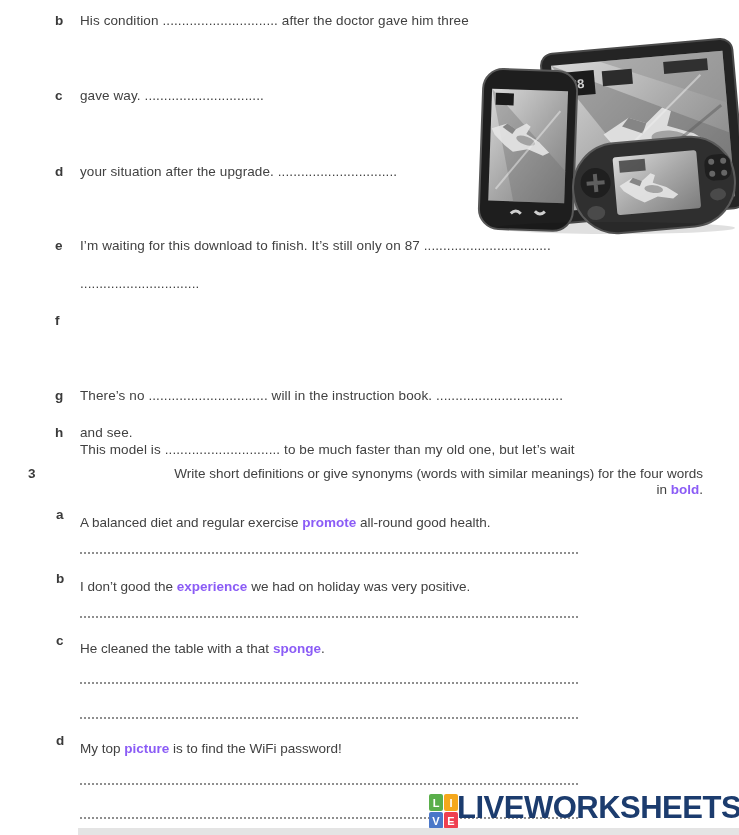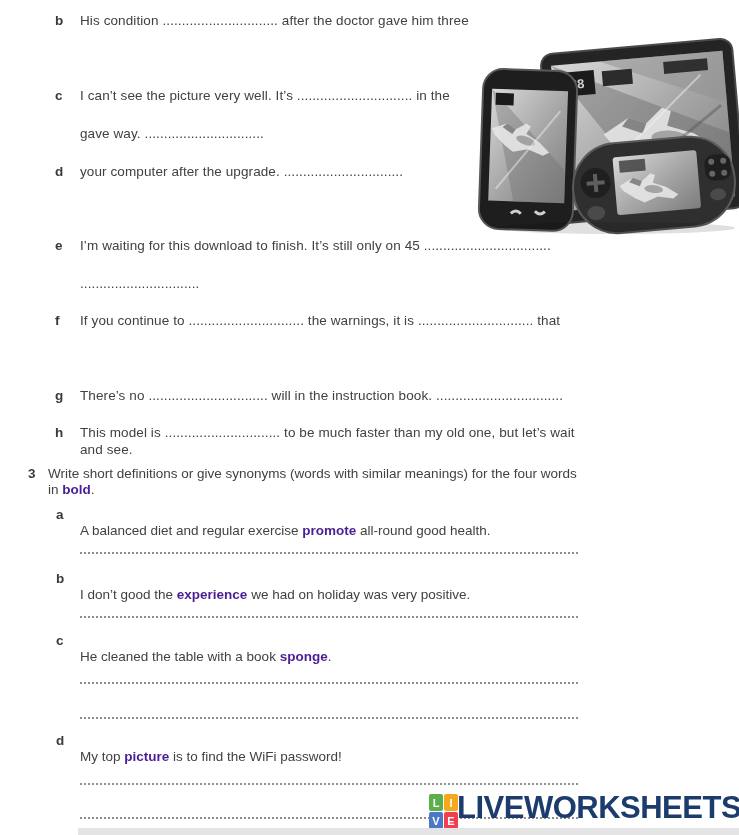--- a/index.html
+++ b/index.html
@@ -15,25 +15,25 @@
   .e2row{position:absolute;left:55px;width:620px;}
   .e2row .letter{
     position:absolute;left:0;top:0;width:22px;
     font-weight:700;color:#3a3a3a;
   }
   .e2row .lines{position:absolute;left:25px;top:0;width:590px;}
   .e2row .lines .ln{height:18px;margin-bottom:19.5px;white-space:nowrap;letter-spacing:.1px;}
   .e2row.tight .lines .ln{height:17px;margin-bottom:0;}
   .ex3head{position:absolute;left:28px;width:680px;line-height:16px;}
   .ex3head .num{position:absolute;left:0;top:0;font-weight:700;color:#3a3a3a;}
-  .ex3head .htext{position:absolute;left:20px;top:0;width:655px;}
+  .ex3head .htext{position:absolute;left:20px;top:0;width:655px;text-align:right;}
   .e3row{position:absolute;left:56px;width:640px;}
   .e3row .letter{position:absolute;left:0;top:0;width:22px;font-weight:700;color:#3a3a3a;}
-  .e3row .sent{position:absolute;left:24px;top:16px;white-space:nowrap;}
-  b{font-weight:700;color:#4c1d95;}
+  .e3row .sent{position:absolute;left:24px;top:8px;white-space:nowrap;}
+  b{font-weight:700;color:#8b5cf6;}
   .ansline{
     position:absolute;left:80px;width:498px;height:3px;
     border-bottom:2px dotted #8f8f8f;
   }
   .bottom-bar{
     position:absolute;left:78px;right:0;top:828px;height:7px;
     background:#e4e4e4;
   }
   
   #logo{position:absolute;left:429px;top:791px;height:40px;}
@@ -61,54 +61,52 @@
 
   <div class="e2row" style="top:13px">
     <span class="letter">b</span>
     <div class="lines">
         <div class="ln">His condition .............................. after the doctor gave him three</div>
       </div>
   </div>
   <div class="e2row" style="top:88px">
     <span class="letter">c</span>
     <div class="lines">
-        <div class="ln">I can’t see the picture very well. It’s .............................. in the</div>
     <div class="ln">gave way. ...............................</div>
       </div>
   </div>
   <div class="e2row" style="top:164px">
     <span class="letter">d</span>
     <div class="lines">
-    <div class="ln">your computer after the upgrade. ...............................</div>
+    <div class="ln">your situation after the upgrade. ...............................</div>
       </div>
   </div>
   <div class="e2row" style="top:238px">
     <span class="letter">e</span>
     <div class="lines">
-        <div class="ln">I’m waiting for this download to finish. It’s still only on 45 .................................</div>
+        <div class="ln">I’m waiting for this download to finish. It’s still only on 87 .................................</div>
     <div class="ln">...............................</div>
       </div>
   </div>
   <div class="e2row" style="top:313px">
     <span class="letter">f</span>
     <div class="lines">
-        <div class="ln">If you continue to .............................. the warnings, it is .............................. that</div>
       </div>
   </div>
   <div class="e2row" style="top:388px">
     <span class="letter">g</span>
     <div class="lines">
         <div class="ln">There’s no ............................... will in the instruction book. .................................</div>
       </div>
   </div>
   <div class="e2row tight" style="top:425px">
     <span class="letter">h</span>
     <div class="lines">
-        <div class="ln">This model is .............................. to be much faster than my old one, but let’s wait</div>
-    <div class="ln">and see.</div>
+        <div class="ln">and see.</div>
+    <div class="ln">This model is .............................. to be much faster than my old one, but let’s wait</div>
       </div>
   </div>
 
   <div class="ex3head" style="top:466px">
     <span class="num">3</span>
     <div class="htext">
       <span>Write short definitions or give synonyms (words with similar meanings) for the four words</span><br>
       <span>in </span><b>bold</b><span>.</span>
     </div>
   </div>
@@ -120,21 +118,21 @@
   <div class="ansline" style="top:549px"></div>
 
   <div class="e3row" style="top:571px">
     <span class="letter">b</span>
     <div class="sent"><span>I don’t good the </span><b>experience</b><span> we had on holiday was very positive.</span></div>
   </div>
   <div class="ansline" style="top:613px"></div>
 
   <div class="e3row" style="top:633px">
     <span class="letter">c</span>
-    <div class="sent"><span>He cleaned the table with a book </span><b>sponge</b><span>.</span></div>
+    <div class="sent"><span>He cleaned the table with a that </span><b>sponge</b><span>.</span></div>
   </div>
   <div class="ansline" style="top:679px"></div>
   <div class="ansline" style="top:714px"></div>
 
   <div class="e3row" style="top:733px">
     <span class="letter">d</span>
     <div class="sent"><span>My top </span><b>picture</b><span> is to find the WiFi password!</span></div>
   </div>
   <div class="ansline" style="top:780px"></div>
   <div class="ansline" style="top:814px"></div>

